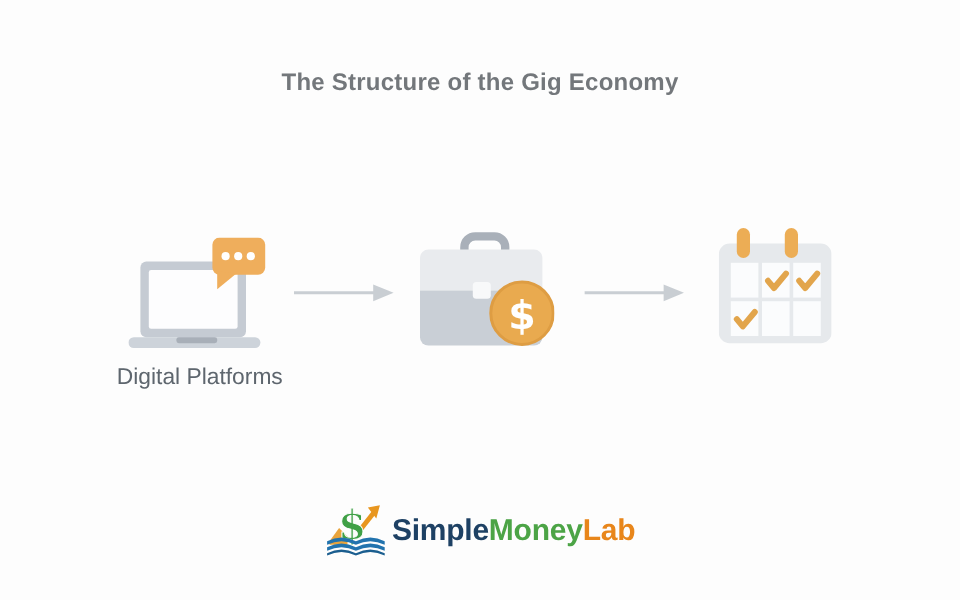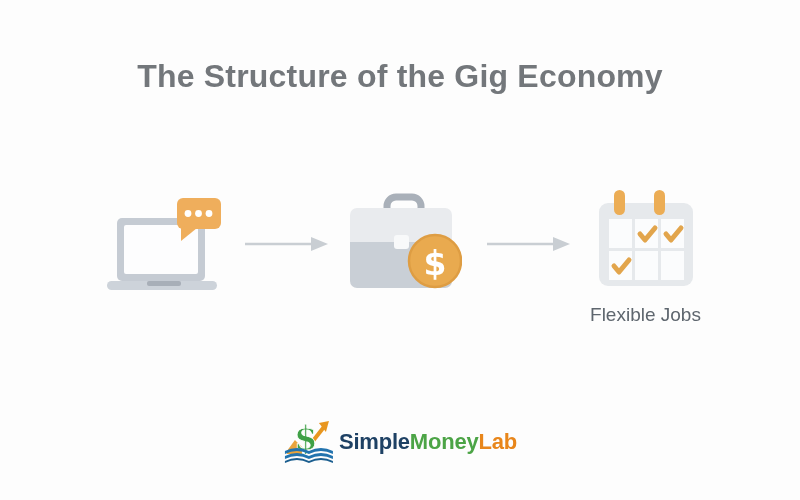--- a/index.html
+++ b/index.html
@@ -14,21 +14,21 @@
     background: #FDFDFD;
     overflow: hidden;
   }
   .title {
     position: absolute;
     top: 58px;
     left: 0;
     right: 0;
     margin: 0;
     text-align: center;
-    font-size: 32px;
+    font-size: 20px;
     font-weight: 700;
     color: #73777B;
     letter-spacing: 0.2px;
   }
   .step {
     position: absolute;
     top: 178px;
     width: 205px;
     display: flex;
     flex-direction: column;
@@ -57,21 +57,21 @@
   .arrow-1 { left: 487px; }
   .footer-logo {
     position: absolute;
     top: 416px;
     left: 50%;
     transform: translateX(-50%);
     display: flex;
     align-items: center;
   }
   .wordmark {
-    font-size: 22px;
+    font-size: 25px;
     font-weight: 700;
     letter-spacing: -0.2px;
     margin-left: 2px;
     white-space: nowrap;
   }
   .w-simple { color: #1E4164; }
   .w-money  { color: #4CA446; }
   .w-lab    { color: #E8861B; }
 </style>
 </head>
@@ -91,20 +91,21 @@
         <rect x="0" y="83" width="110" height="9" rx="4.5" fill="#CDD3DA"></rect>
         <rect x="40" y="83" width="34" height="5" rx="2" fill="#A8AFB8"></rect>
 
         <rect x="70" y="0" width="44" height="31" rx="6" fill="#EFAE5C"></rect>
         <polygon points="74,28 74,43 90,30" fill="#EFAE5C"></polygon>
         <circle cx="81" cy="15.5" r="3.4" fill="#FFFFFF"></circle>
         <circle cx="91.5" cy="15.5" r="3.4" fill="#FFFFFF"></circle>
         <circle cx="102" cy="15.5" r="3.4" fill="#FFFFFF"></circle>
       </svg>
     </div>
+    <div class="step-label">Digital Platforms</div>
   </div>
 
   <svg class="arrow arrow-0" width="84" height="16" viewBox="0 0 84 16" aria-hidden="true">
     <line x1="0" y1="8" x2="67" y2="8" stroke="#C9CED3" stroke-width="2.4"></line>
     <polygon points="66,1 83,8 66,15" fill="#C9CED3"></polygon>
   </svg>
 
   <div class="step step-1">
     <div class="icon-wrap">
       <svg width="112" height="97" viewBox="0 0 112 97" aria-hidden="true">
@@ -143,21 +144,20 @@
 
         <rect x="10" y="61" width="23" height="29" fill="#FBFCFD"></rect>
         <rect x="36" y="61" width="23" height="29" fill="#FBFCFD"></rect>
         <rect x="62" y="61" width="23" height="29" fill="#FBFCFD"></rect>
 
         <polyline points="41,44 46,50 56,38" fill="none" stroke="#E2A54C" stroke-width="5" stroke-linecap="round" stroke-linejoin="round"></polyline>
         <polyline points="67,44 72,50 82,38" fill="none" stroke="#E2A54C" stroke-width="5" stroke-linecap="round" stroke-linejoin="round"></polyline>
         <polyline points="15,76 20,82 30,70" fill="none" stroke="#E2A54C" stroke-width="5" stroke-linecap="round" stroke-linejoin="round"></polyline>
       </svg>
     </div>
-    <div class="step-label">Flexible Jobs</div>
   </div>
 
   <div class="footer-logo">
     <svg width="54" height="52" viewBox="0 0 54 52" aria-hidden="true">
 
       <path d="M4,35 L12,24 L19,31 L19,38 L4,38 Z" fill="#E9A43C"></path>
 
       <line x1="30" y1="25" x2="41" y2="11" stroke="#E8961F" stroke-width="4"></line>
       <polygon points="36,7 46,5 43,16" fill="#E8961F"></polygon>
 

